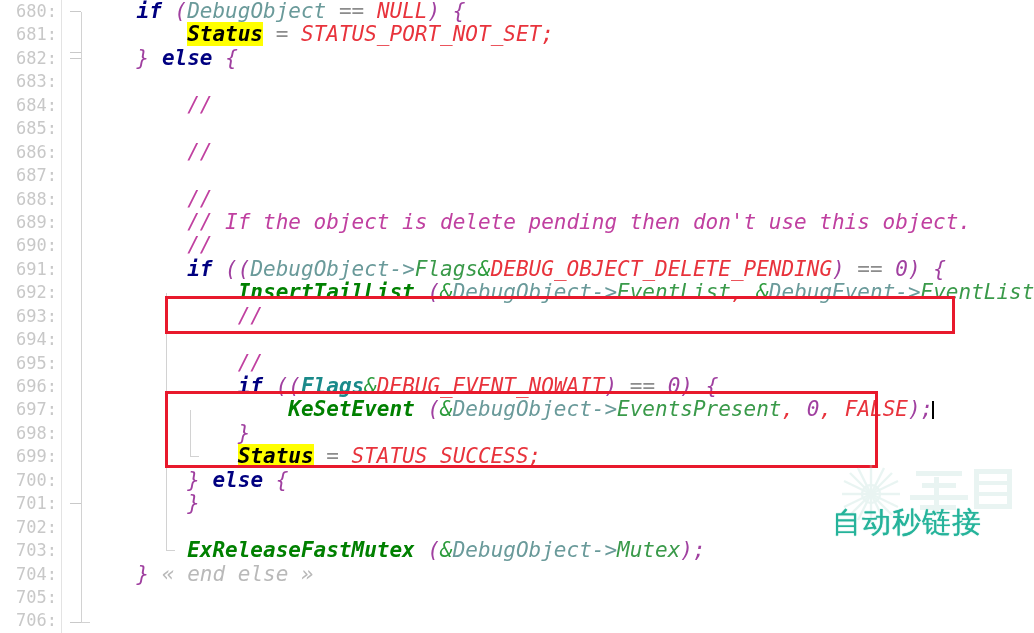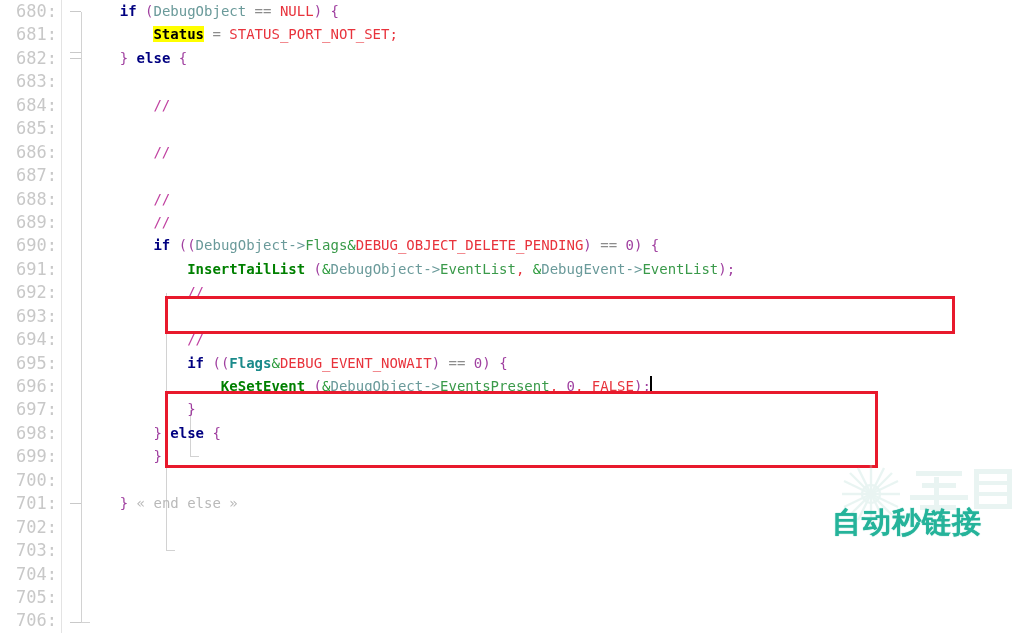--- a/index.html
+++ b/index.html
@@ -48,24 +48,25 @@
   }
 
   
   #code{
     position:absolute;left:86px;top:0;
     width:948px;height:633px;
     z-index:1;
   }
   .line{
     height:23.45px;line-height:23.45px;
-    font-size:14px;
+    font-size:21px;
     white-space:pre;
     color:#000000;
     padding-left:0px;
+    font-style:italic;
   }
 
   
   .kw       {color:#000080;font-weight:bold;}
   .fn       {color:#008000;font-weight:bold;}
   .var      {color:#6a9a9a;}
   .varb     {color:#1a8a8a;font-weight:bold;}
   .mem      {color:#3a9a4a;}
   .macro    {color:#e8333c;}
   .punct    {color:#a040a0;}
@@ -118,21 +119,21 @@
     z-index:6;
     pointer-events:none;
   }
   #wm-logo{
     position:absolute;right:12px;top:0;
     opacity:.30;
   }
   #wm-text{
     position:absolute;left:0;bottom:4px;
     font-family:"DejaVu Sans","Liberation Sans",sans-serif;
-    font-size:29px;font-weight:bold;
+    font-size:29px;font-weight:normal;
     color:#25b39a;
     letter-spacing:1px;
     white-space:nowrap;
     text-shadow:0 0 1px #25b39a;
   }
 </style>
 </head>
 <body>
 
 <div id="editor">
@@ -198,47 +199,50 @@
 
     <div class="line"><span class="plain">        </span></div>
 
     <div class="line"><span class="plain">        </span><span class="cmt">//</span></div>
 
 
     <div class="line">&nbsp;</div>
 
     <div class="line"><span class="plain">        </span><span class="cmt">//</span></div>
 
+    <div class="line"><span class="plain">        </span><span class="cmt">// If the object is delete pending then don't use this object.</span></div>
 
     <div class="line"><span class="plain">        </span><span class="cmt">//</span></div>
 
     <div class="line"><span class="plain">        </span><span class="kw">if</span><span class="plain"> </span><span class="punct">(</span><span class="punct">(</span><span class="var">DebugObject</span><span class="var">-&gt;</span><span class="mem">Flags</span><span class="amp">&amp;</span><span class="macro">DEBUG_OBJECT_DELETE_PENDING</span><span class="punct">)</span><span class="plain"> </span><span class="op">==</span><span class="plain"> </span><span class="num">0</span><span class="punct">)</span><span class="plain"> </span><span class="punct">{</span></div>
 
     <div class="line"><span class="plain">            </span><span class="fn">InsertTailList</span><span class="plain"> </span><span class="punct">(</span><span class="amp">&amp;</span><span class="var">DebugObject</span><span class="var">-&gt;</span><span class="mem">EventList</span><span class="macro">,</span><span class="plain"> </span><span class="amp">&amp;</span><span class="var">DebugEvent</span><span class="var">-&gt;</span><span class="mem">EventList</span><span class="punct">)</span><span class="punct">;</span></div>
 
     <div class="line"><span class="plain">            </span><span class="cmt">//</span></div>
 
     <div class="line"><span class="plain">            </span></div>
 
     <div class="line"><span class="plain">            </span><span class="cmt">//</span></div>
 
     <div class="line"><span class="plain">            </span><span class="kw">if</span><span class="plain"> </span><span class="punct">(</span><span class="punct">(</span><span class="varb">Flags</span><span class="amp">&amp;</span><span class="macro">DEBUG_EVENT_NOWAIT</span><span class="punct">)</span><span class="plain"> </span><span class="op">==</span><span class="plain"> </span><span class="num">0</span><span class="punct">)</span><span class="plain"> </span><span class="punct">{</span></div>
 
     <div class="line"><span class="plain">                </span><span class="fn">KeSetEvent</span><span class="plain"> </span><span class="punct">(</span><span class="amp">&amp;</span><span class="var">DebugObject</span><span class="var">-&gt;</span><span class="mem">EventsPresent</span><span class="macro">,</span><span class="plain"> </span><span class="num">0</span><span class="macro">,</span><span class="plain"> </span><span class="macro">FALSE</span><span class="punct">)</span><span class="punct">;</span><span class="caret"></span></div>
 
     <div class="line"><span class="plain">            </span><span class="punct">}</span></div>
 
+    <div class="line"><span class="plain">            </span><span class="hl">Status</span><span class="plain"> </span><span class="op">=</span><span class="plain"> </span><span class="macro">STATUS_SUCCESS</span><span class="macro">;</span></div>
 
     <div class="line"><span class="plain">        </span><span class="punct">}</span><span class="plain"> </span><span class="kw">else</span><span class="plain"> </span><span class="punct">{</span></div>
 
 
     <div class="line"><span class="plain">        </span><span class="punct">}</span></div>
 
     <div class="line">&nbsp;</div>
 
+    <div class="line"><span class="plain">        </span><span class="fn">ExReleaseFastMutex</span><span class="plain"> </span><span class="punct">(</span><span class="amp">&amp;</span><span class="var">DebugObject</span><span class="var">-&gt;</span><span class="mem">Mutex</span><span class="punct">)</span><span class="punct">;</span></div>
 
     <div class="line"><span class="plain">    </span><span class="punct">}</span><span class="plain"> </span><span class="fold">« end else »</span></div>
 
   </div>
 
   <div class="redbox" style="left:165px;top:296px;width:790px;height:38px;"></div>
   <div class="redbox" style="left:165px;top:391px;width:713px;height:77px;"></div>
 
   <div id="watermark">
     <svg id="wm-logo" width="178" height="62" viewBox="0 0 178 62">

